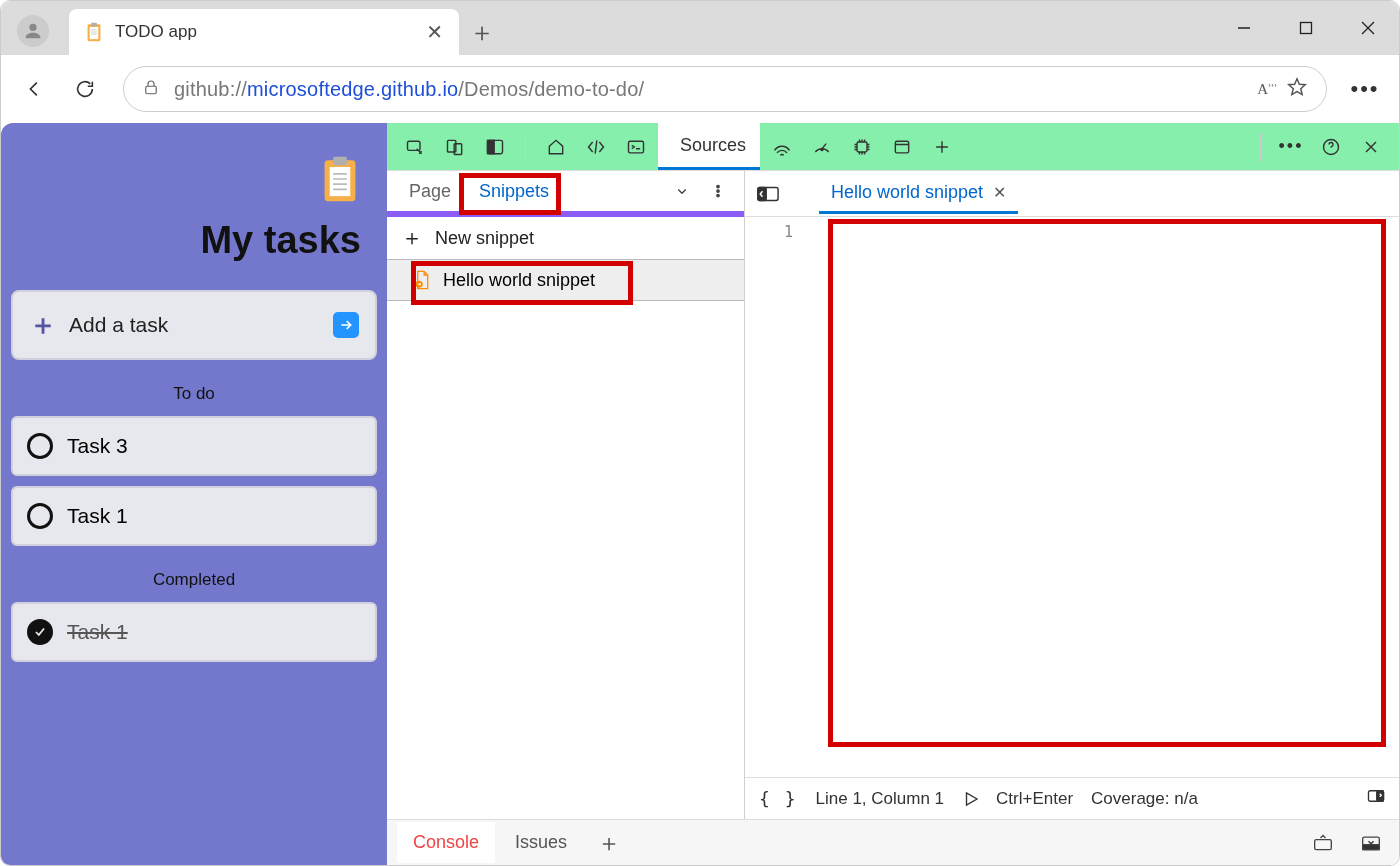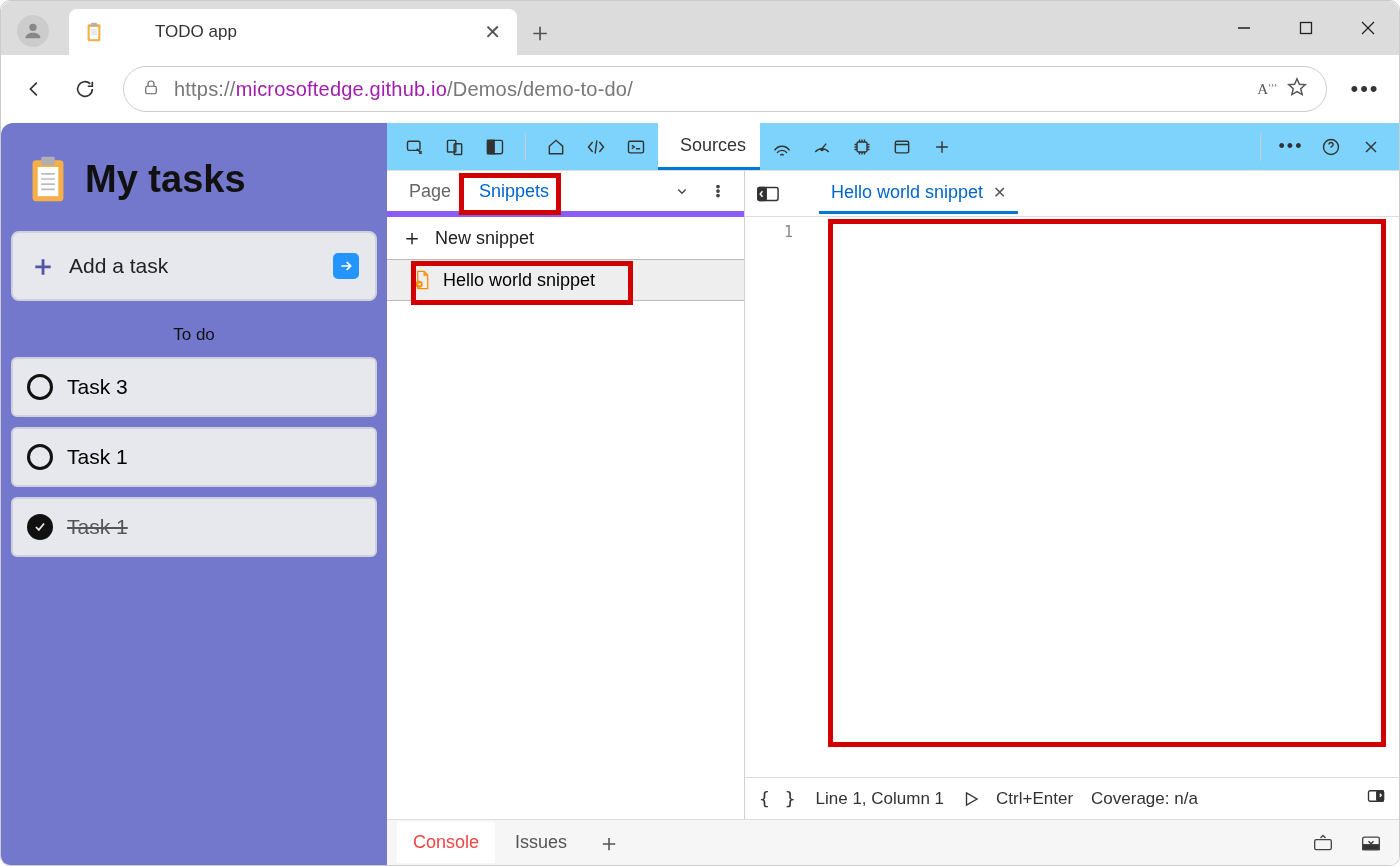--- a/index.html
+++ b/index.html
@@ -3,65 +3,65 @@
 <meta charset="utf-8">
 <style>
 * { box-sizing: border-box; margin: 0; padding: 0; }
 html, body { width: 1400px; height: 866px; font-family: "Segoe UI", -apple-system, sans-serif; overflow: hidden; background: #fff; }
 body { border: 1px solid #ccc; border-radius: 10px; }
 
 
 .titlebar { height: 54px; background: #dcdcdc; display: flex; align-items: flex-end; border-top-left-radius: 10px; border-top-right-radius: 10px; position: relative; }
 .prof { width: 32px; height: 32px; border-radius: 50%; background: #ccc; margin: 0 20px 8px 16px; display: flex; align-items: center; justify-content: center; }
 .prof svg { width: 22px; height: 22px; fill: #888; }
-.tab { background: #fff; height: 46px; width: 448px; border-top-left-radius: 8px; border-top-right-radius: 8px; display: flex; align-items: center; padding: 0 16px; font-size: 17px; color: #333; position: relative; gap: 40px; }
+.tab { background: #fff; height: 46px; width: 390px; border-top-left-radius: 8px; border-top-right-radius: 8px; display: flex; align-items: center; padding: 0 16px; font-size: 17px; color: #333; position: relative; }
 .tab .favicon { width: 18px; height: 20px; margin-right: 12px; }
 .tab .close { margin-left: auto; font-size: 20px; color: #555; }
 .newtab { width: 46px; height: 46px; display: flex; align-items: center; justify-content: center; font-size: 26px; color: #555; }
 .winctl { position: absolute; right: 0; top: 0; height: 54px; display: flex; }
 .winctl div { width: 62px; display: flex; align-items: center; justify-content: center; }
 .winctl svg { width: 14px; height: 14px; stroke: #222; stroke-width: 1.3; fill: none; }
 
 
 .addr { height: 68px; background: #fff; display: flex; align-items: center; padding: 0 12px; gap: 6px; }
 .nbtn { width: 44px; height: 44px; display: flex; align-items: center; justify-content: center; border-radius: 6px; }
 .nbtn svg { width: 22px; height: 22px; stroke: #333; stroke-width: 1.8; fill: none; }
 .urlbar { flex: 1; height: 46px; border: 1px solid #ccc; border-radius: 23px; display: flex; align-items: center; padding: 0 18px; gap: 14px; margin: 0 10px; }
 .urlbar .lock svg { width: 18px; height: 18px; stroke: #666; stroke-width: 1.6; fill: none; }
 .urlbar .url { font-size: 20px; color: #777; letter-spacing: .2px; }
-.urlbar .url .host { color: #a21caf; }
+.urlbar .url .host { color: #1d4ed8; }
 .urlbar .rt { margin-left: auto; display: flex; gap: 18px; align-items: center; }
 .urlbar .rt svg { width: 22px; height: 22px; stroke: #555; fill: none; stroke-width: 1.6; }
 .urlbar .rt .aa { font-family: Georgia, serif; font-size: 15px; color: #555; position: relative; }
 .urlbar .rt .aa sup { font-size: 9px; position: absolute; top: -2px; right: -9px; }
 .menu3 { width: 44px; display: flex; align-items: center; justify-content: center; }
 .dots { font-size: 22px; color: #333; letter-spacing: 2px; }
 
 
 .contentrow { height: 742px; display: flex; }
 
 
 .webpage { width: 386px; background: #7478cc; padding: 14px 10px; border-top-left-radius: 12px; }
-.wp-title { display: flex; align-items: center; gap: 16px; padding: 18px 16px 28px; }
+.wp-title { display: flex; align-items: flex-end; gap: 16px; padding: 18px 16px 28px; flex-direction: column; }
 .wp-title .clip { width: 42px; height: 48px; }
 .wp-title h1 { font-size: 38px; font-weight: 800; color: #111; }
 .addbox { background: #e7e8ed; border-radius: 8px; height: 70px; display: flex; align-items: center; padding: 0 16px; font-size: 21px; color: #222; border: 2px solid #cfd0db; }
 .addbox .plus { font-size: 28px; color: #5556a3; margin-right: 12px; font-weight: 700; }
 .addbox .go { margin-left: auto; width: 26px; height: 26px; background: #2495ff; border-radius: 5px; display: flex; align-items: center; justify-content: center; }
 .addbox .go svg { width: 16px; height: 16px; stroke: #fff; fill: none; stroke-width: 2.5; }
 .sect { text-align: center; font-size: 17px; color: #111; margin: 24px 0 12px; }
 .taskitem { background: #e7e8ed; border-radius: 6px; height: 60px; display: flex; align-items: center; padding: 0 14px; font-size: 21px; margin-bottom: 10px; border: 2px solid #cfd0db; }
 .taskitem .chk { width: 26px; height: 26px; border: 3.5px solid #111; border-radius: 50%; margin-right: 14px; }
 .taskitem.done .chk { background: #111; display: flex; align-items: center; justify-content: center; }
 .taskitem.done .chk svg { width: 14px; height: 14px; stroke: #e7e8ed; stroke-width: 3; fill: none; }
 .taskitem.done .lbl { text-decoration: line-through; color: #555; }
 
 
 .dev { flex: 1; background: #f6f6f6; display: flex; flex-direction: column; position: relative; }
-.dtbar { height: 48px; background: #7dd3fc; border-bottom: 1px solid #ddd; display: flex; align-items: center; padding: 0 10px; gap: 4px; }
+.dtbar { height: 48px; background: #86efac; border-bottom: 1px solid #ddd; display: flex; align-items: center; padding: 0 10px; gap: 4px; }
 .dtbar .seg { display: flex; align-items: center; gap: 4px; }
 .dtbar .sep { width: 1px; height: 28px; background: #ccc; margin: 0 8px; }
 .ibtn { width: 36px; height: 36px; display: flex; align-items: center; justify-content: center; border-radius: 4px; }
 .ibtn svg { width: 20px; height: 20px; stroke: #333; fill: none; stroke-width: 1.7; }
 .dtbar .tabp { height: 47px; padding: 0 14px; display: flex; align-items: center; gap: 8px; font-size: 18px; color: #333; }
 .dtbar .tabp.active { background: #fff; border-bottom: 3px solid #0078d4; }
 .dtbar .right { margin-left: auto; display: flex; align-items: center; gap: 4px; }
 
 
 .srcpanel { flex: 1; display: flex; min-height: 0; }
@@ -153,21 +153,21 @@
   <div class="nbtn">
       <svg viewBox="0 0 24 24">
         <path d="M20 12a8 8 0 1 1-2.3-5.6M20 4v5h-5"></path>
       </svg>
     </div>
   <div class="urlbar">
     <span class="lock"><svg viewBox="0 0 24 24">
           <rect x="5" y="11" width="14" height="10" rx="2"></rect>
           <path d="M8 11V8a4 4 0 1 1 8 0v3"></path>
         </svg></span>
-    <span class="url"><span>https://</span><span class="host">microsoftedge.github.io</span><span>/Demos/demo-to-do/</span></span>
+    <span class="url"><span>github://</span><span class="host">microsoftedge.github.io</span><span>/Demos/demo-to-do/</span></span>
     <span class="rt">
       <span class="aa"><span>A</span><sup>›››</sup></span>
       <span><svg viewBox="0 0 24 24">
             <path d="m12 3 2.6 6 6.4.5-4.9 4.3 1.5 6.4L12 17l-5.6 3.2 1.5-6.4L3 9.5l6.4-.5Z"></path>
           </svg></span>
     </span>
   </div>
   <div class="menu3">
       <span class="dots">•••</span>
     </div>
@@ -199,20 +199,21 @@
     </div>
     <div class="sect">To do</div>
     <div class="taskitem">
       <span class="chk"></span>
       <span class="lbl">Task 3</span>
     </div>
     <div class="taskitem">
       <span class="chk"></span>
       <span class="lbl">Task 1</span>
     </div>
+    <div class="sect">Completed</div>
     <div class="taskitem done">
       <span class="chk">
           <svg viewBox="0 0 24 24">
             <path d="m5 12 5 5 9-11"></path>
           </svg>
         </span>
       <span class="lbl">Task 1</span>
     </div>
   </div>
 

